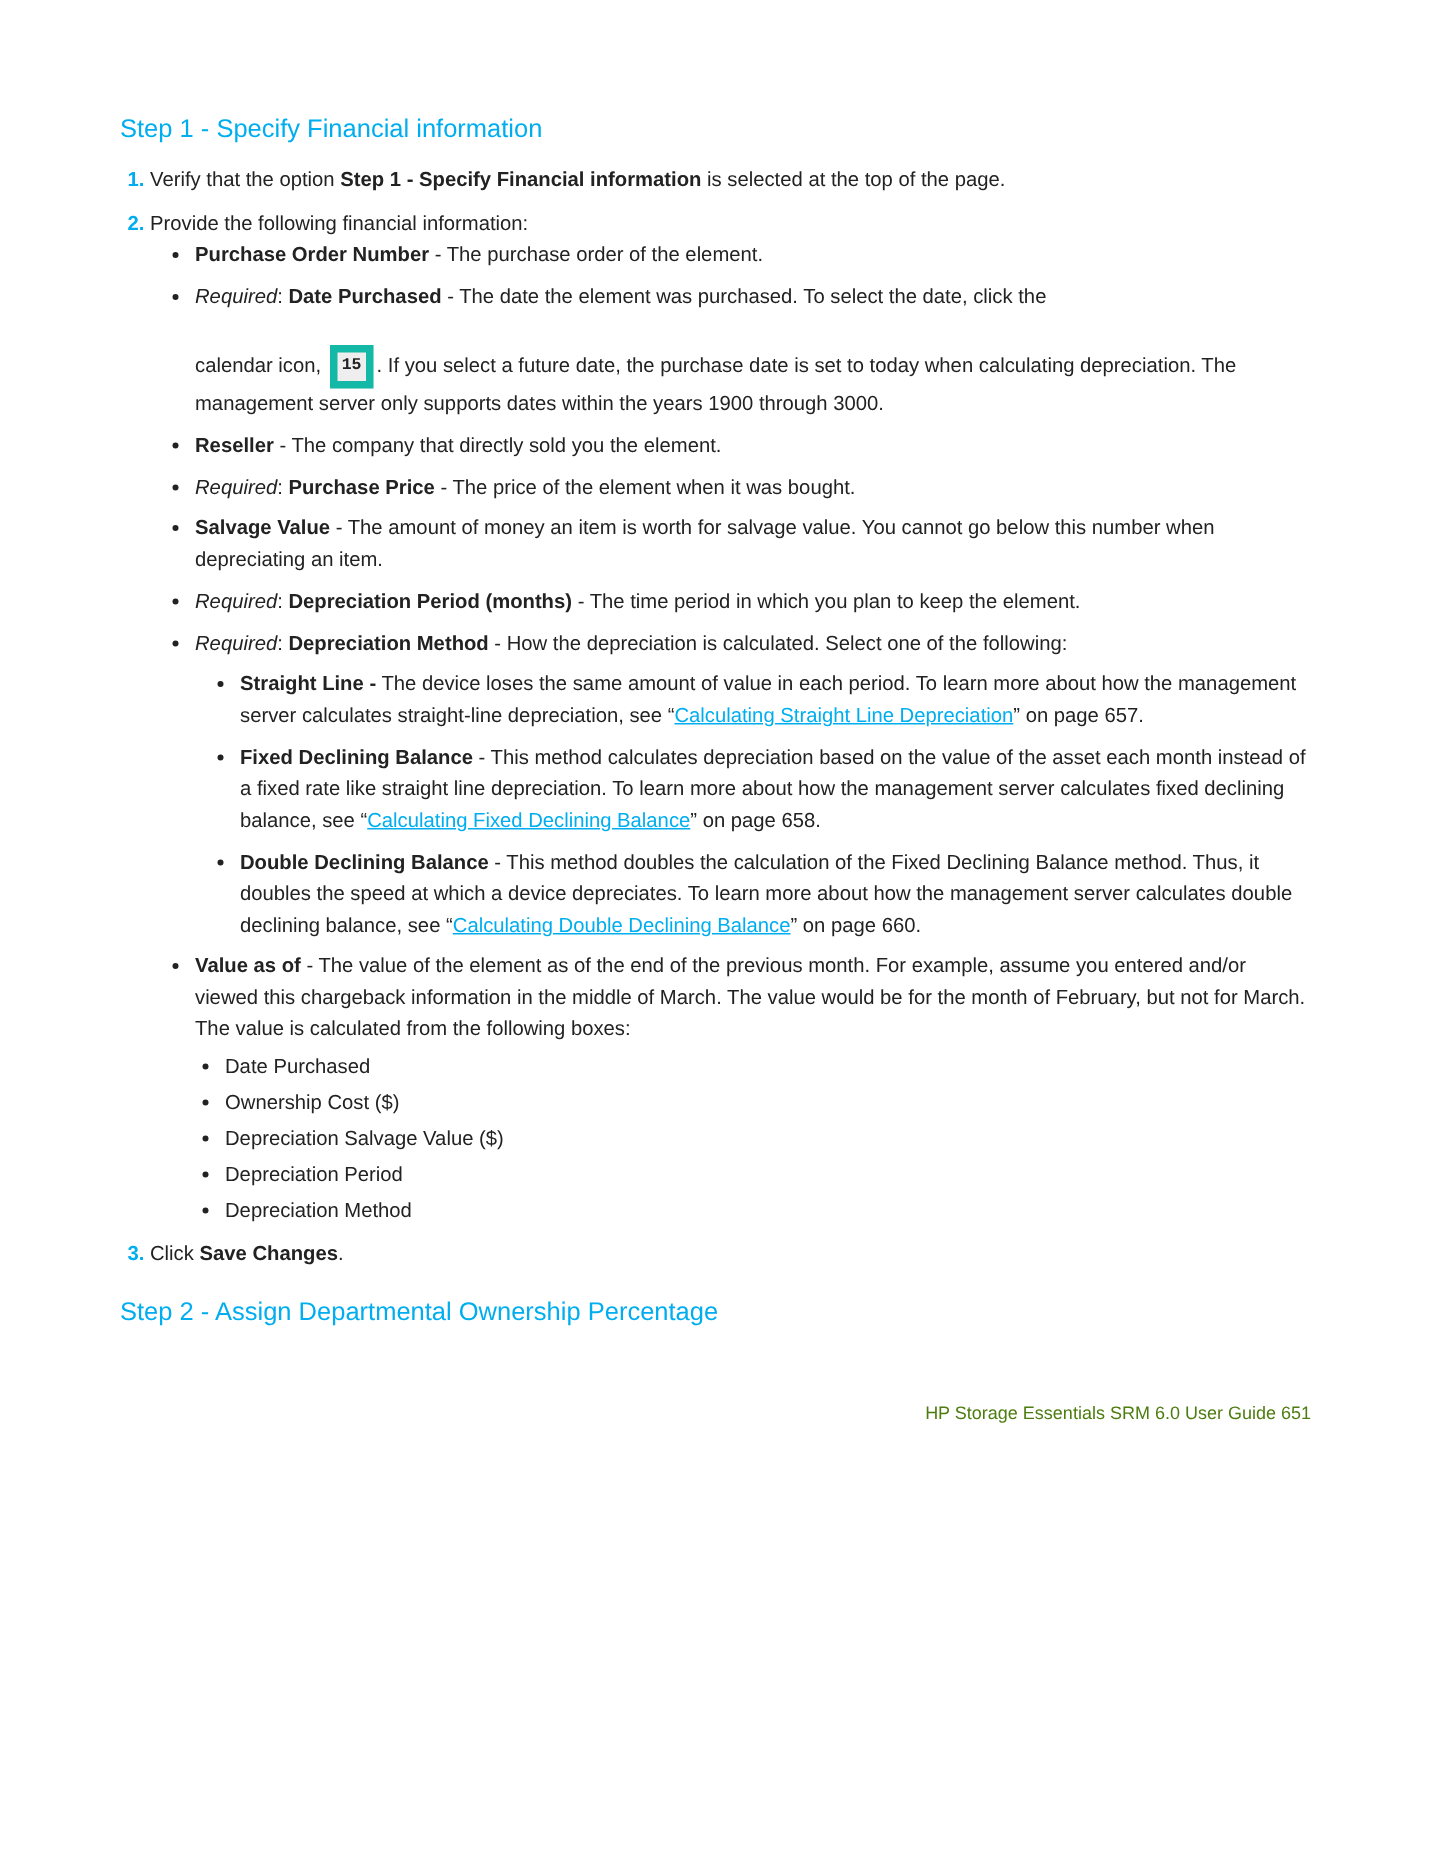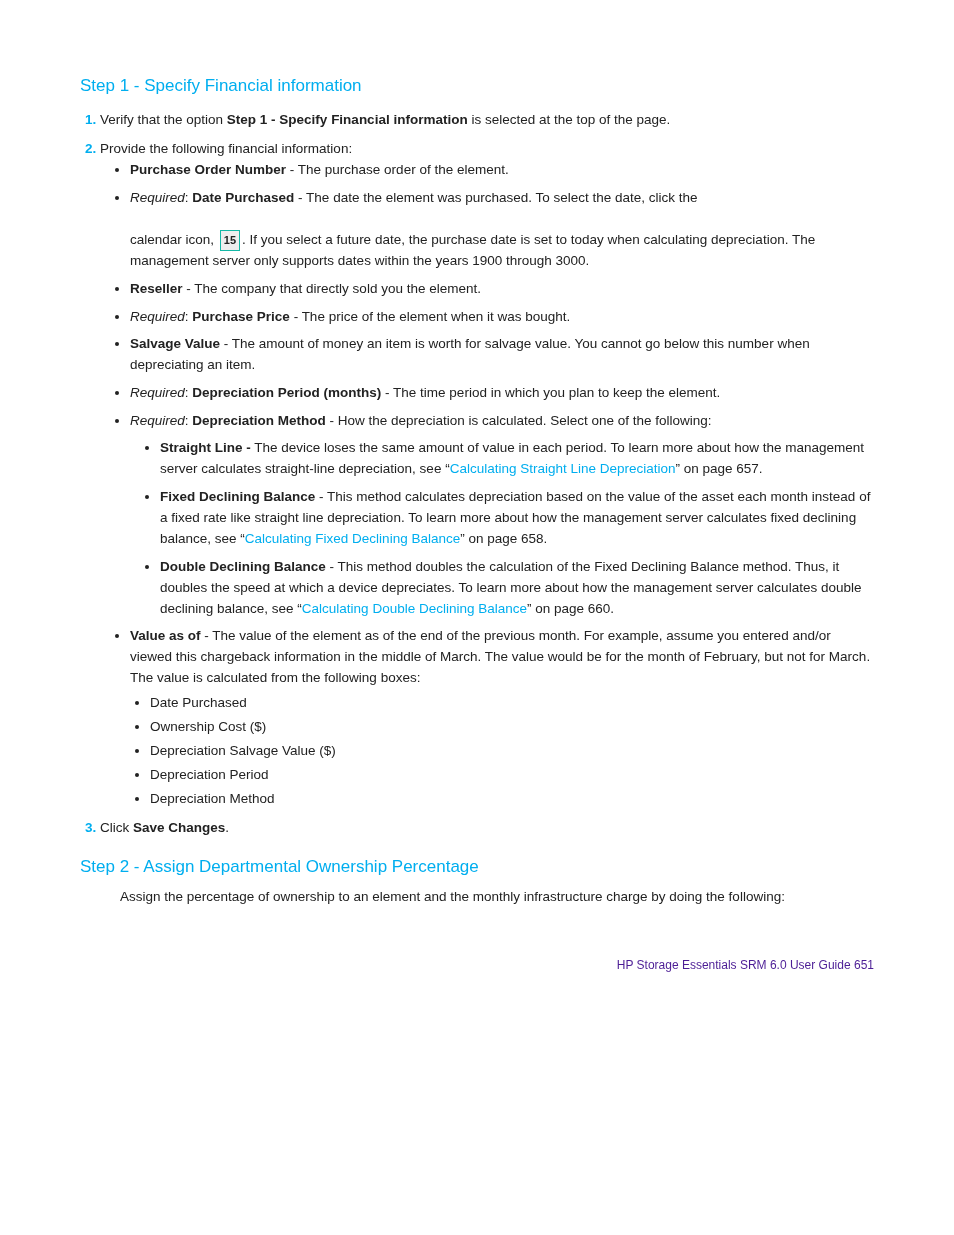--- a/index.html
+++ b/index.html
@@ -91,40 +91,41 @@
 
     b, strong {
       font-weight: bold;
     }
 
     em, i {
     }
 
     .link {
       color: #00aeef;
+      text-decoration: underline;
       cursor: pointer;
     }
 
     .calendar-icon {
       display: inline-block;
-      border: 1px solid #14b8a6;
+      border: 5px solid #14b8a6;
       background: #eee;
       font-size: 11px;
       font-weight: bold;
       padding: 1px 3px;
       margin: 0 2px;
-      font-family: Liberation Sans, sans-serif;
+      font-family: Liberation Mono, monospace;
       vertical-align: middle;
     }
 
     .page-footer {
       margin-top: 50px;
       text-align: right;
       font-size: 12px;
-      color: #4c1d95;
+      color: #4d7c0f;
       border-top: none;
     }
 
     .step2-body {
       margin-left: 40px;
       line-height: 1.55;
       margin-top: 4px;
     }
   </style>
 </head>
@@ -207,21 +208,18 @@
     </li>
 
     <li>
       <span>Click </span><b>Save Changes</b><span>.</span>
     </li>
 
   </ol>
 
   <h2 class="section-heading2">Step 2 - Assign Departmental Ownership Percentage</h2>
 
-  <div class="step2-body">
-    <span>Assign the percentage of ownership to an element and the monthly infrastructure charge by doing the following:</span>
-  </div>
 
   <div class="page-footer">
     <span>HP Storage Essentials SRM 6.0 User Guide   651</span>
   </div>
 
 </div>
 
 </body></html>

